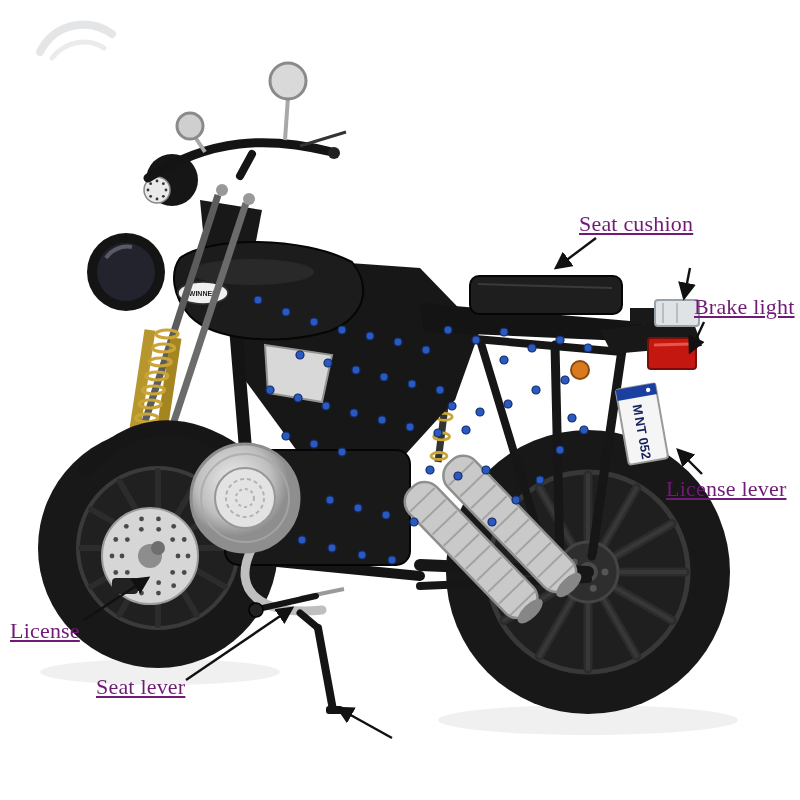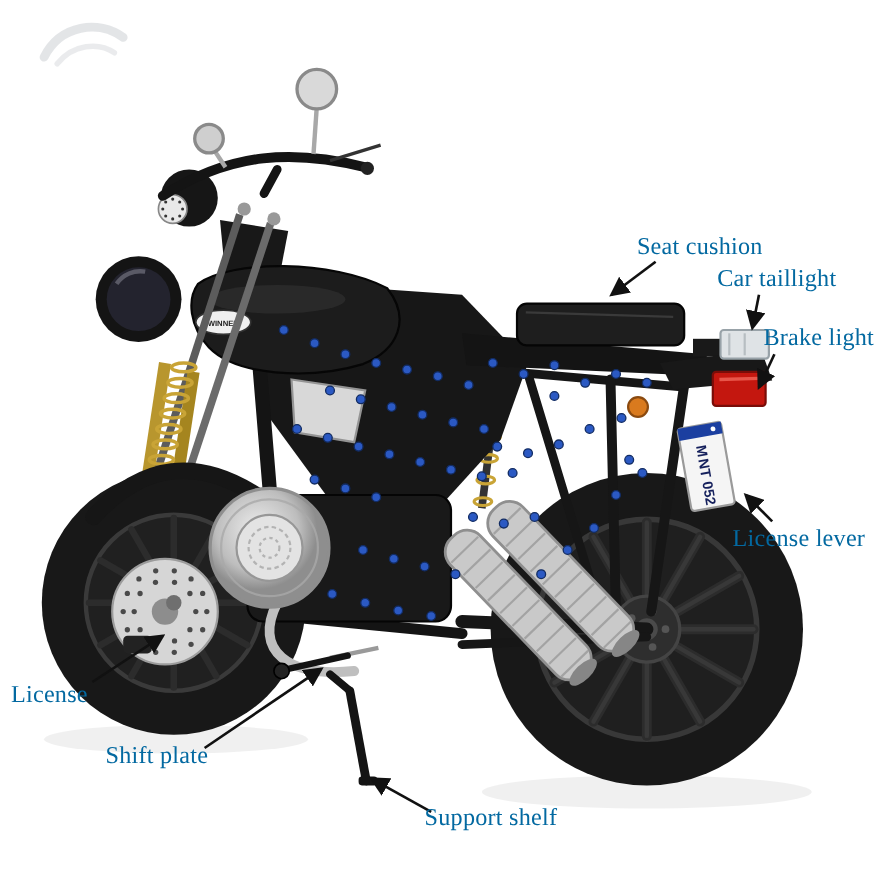--- a/index.html
+++ b/index.html
@@ -1,19 +1,19 @@
 <!DOCTYPE html>
 <html><head>
 <meta charset="utf-8">
 <style>
   html,body{margin:0;padding:0;background:#ffffff;}
   .stage{position:relative;width:800px;height:800px;background:#ffffff;overflow:hidden;
          font-family:"Liberation Serif",serif;}
   .stage svg{position:absolute;left:0;top:0;}
-  .label{position:absolute;font-size:22px;color:#0369a1;white-space:nowrap;letter-spacing:.2px;}
+  .label{position:absolute;font-size:22px;color:#701a75;white-space:nowrap;letter-spacing:.2px;text-decoration:underline;}
 </style>
 </head>
 <body>
 
 <div class="stage">
 <svg id="scene" width="800" height="800" viewBox="0 0 800 800">
   <defs>
     <marker id="ah" viewBox="0 0 10 10" refX="8.5" refY="5" markerWidth="7.5" markerHeight="7.5" orient="auto-start-reverse">
       <path d="M0,0 L10,5 L0,10 z" fill="#111"></path>
     </marker>
@@ -360,19 +360,17 @@
     <line x1="690" y1="268" x2="684" y2="298" marker-end="url(#ah)"></line>
     <line x1="704" y1="322" x2="690" y2="352" marker-end="url(#ah)"></line>
     <line x1="702" y1="474" x2="678" y2="450" marker-end="url(#ah)"></line>
     <line x1="84" y1="620" x2="148" y2="578" marker-end="url(#ah)"></line>
     <line x1="186" y1="680" x2="292" y2="608" marker-end="url(#ah)"></line>
     <line x1="392" y1="738" x2="338" y2="708" marker-end="url(#ah)"></line>
   </g>
 </svg>
 
   <div class="label" style="left:579px;top:211px;">Seat cushion</div>
-  <div class="label" style="left:652px;top:240px;">Car taillight</div>
   <div class="label" style="left:694px;top:294px;">Brake light</div>
   <div class="label" style="left:666px;top:476px;">License lever</div>
   <div class="label" style="left:10px;top:618px;">License</div>
-  <div class="label" style="left:96px;top:674px;">Shift plate</div>
-  <div class="label" style="left:386px;top:730px;">Support shelf</div>
+  <div class="label" style="left:96px;top:674px;">Seat lever</div>
 </div>
 
 </body></html>

